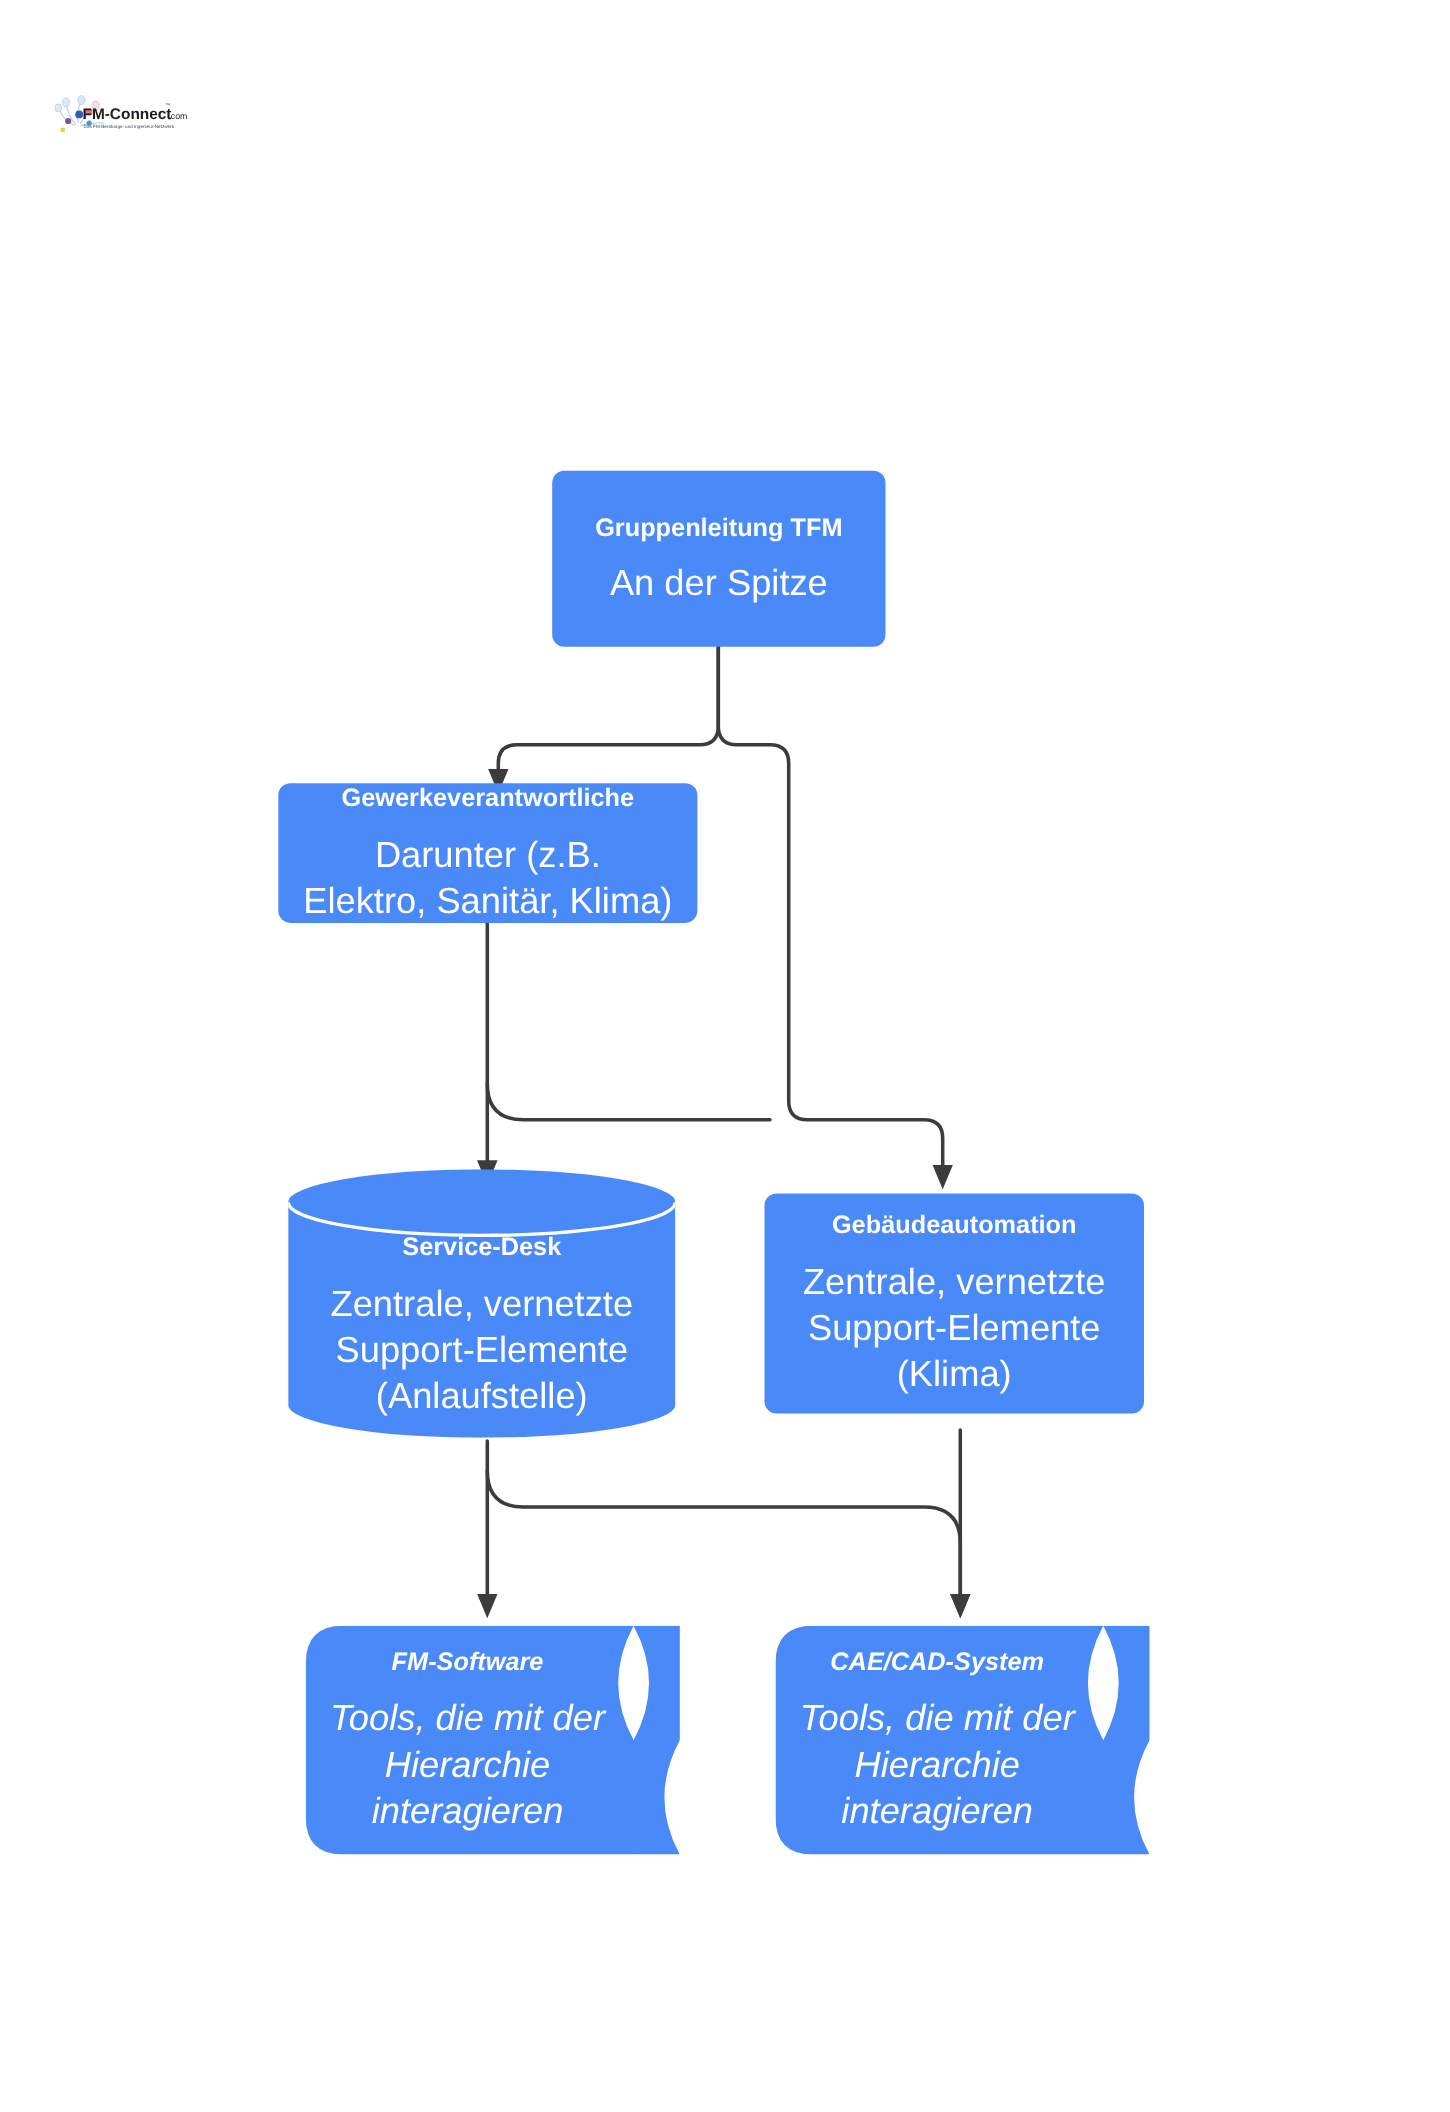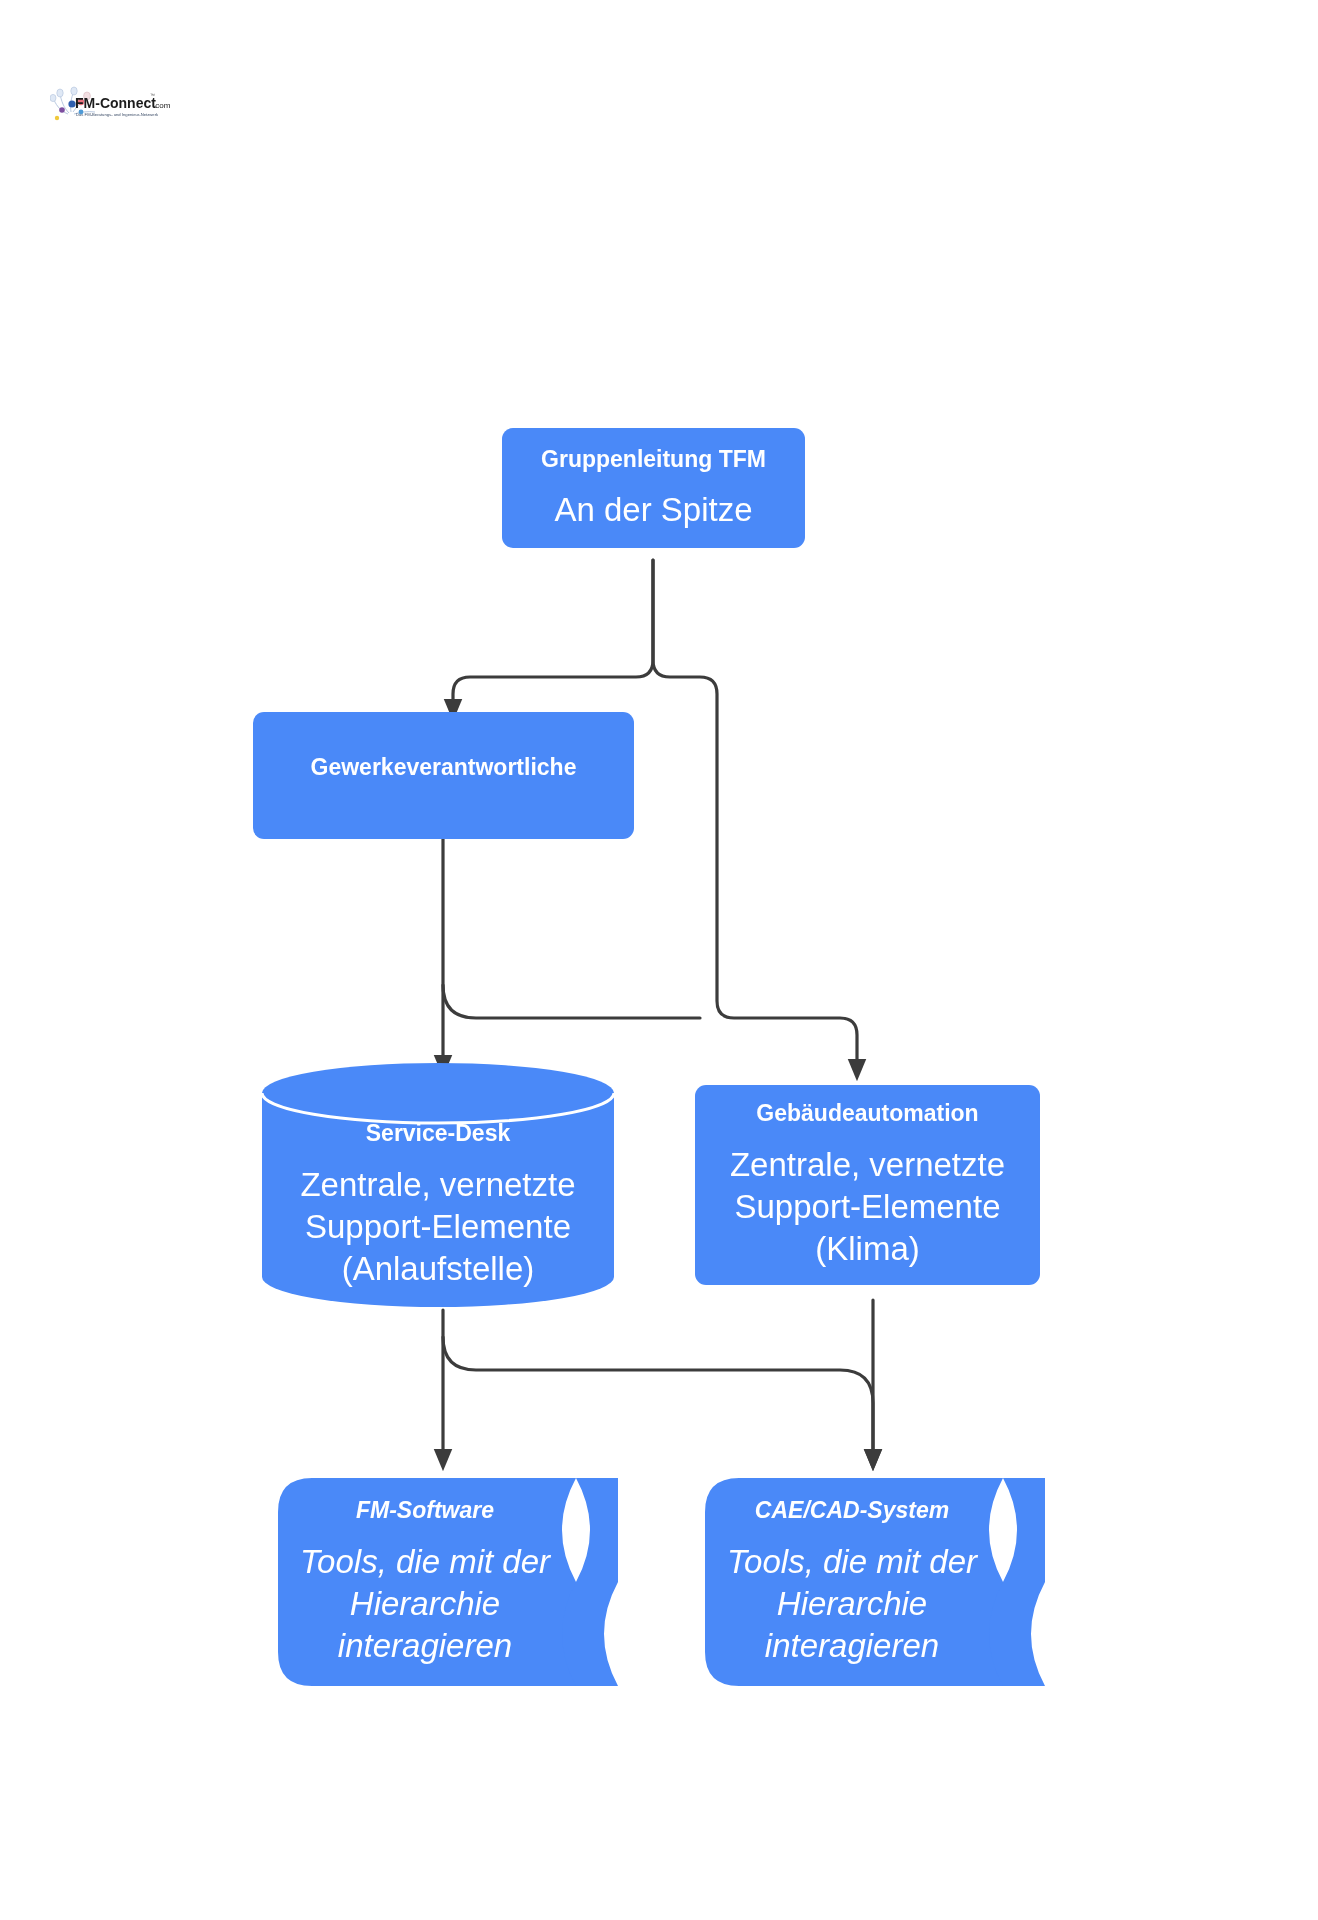--- a/index.html
+++ b/index.html
@@ -170,30 +170,34 @@
         <path d="M 443 985 Q 443 1018 476 1018 L 700 1018"></path>
 
         <path d="M 443 1310 L 443 1400 Q 443 1417 443 1434 L 443 1460" marker-end="url(#arrow)"></path>
 
         <path d="M 443 1337 Q 443 1370 476 1370 L 840 1370 Q 873 1370 873 1403 L 873 1460" marker-end="url(#arrow)"></path>
 
         <path d="M 873 1300 L 873 1380 Q 873 1400 873 1420 L 873 1460" marker-end="url(#arrow)"></path>
       </g>
     </svg>
 
-    <div class="node shape-rect" style="left:502px; top:428px; width:303px; height:120px;">
+    <div class="node shape-rect" style="left:502px; top:428px; width:303px; height:160px;">
       <div class="node-inner">
         <div class="node-title">Gruppenleitung TFM</div>
         <div class="node-desc">An der Spitze</div>
       </div>
     </div>
 
     <div class="node shape-rect" style="left:253px; top:712px; width:381px; height:127px;">
       <div class="node-inner">
         <div class="node-title">Gewerkeverantwortliche</div>
+        <div class="node-desc">
+          <div>Darunter (z.B.</div>
+          <div>Elektro, Sanitär, Klima)</div>
+        </div>
       </div>
     </div>
 
     <div class="node shape-cyl" style="left:262px; top:1063px; width:352px; height:244px;">
       <svg class="cyl-bg" viewBox="0 0 352 244" preserveAspectRatio="none">
         <path d="M 0 30 L 0 214 A 176 30 0 0 0 352 214 L 352 30 Z" fill="#4a89f8"></path>
         <ellipse cx="176" cy="30" rx="176" ry="30" fill="#4a89f8"></ellipse>
         <path d="M 0 30 A 176 30 0 0 0 352 30" fill="none" stroke="#ffffff" stroke-width="3"></path>
       </svg>
       <div class="node-inner" style="padding-top:40px;">

